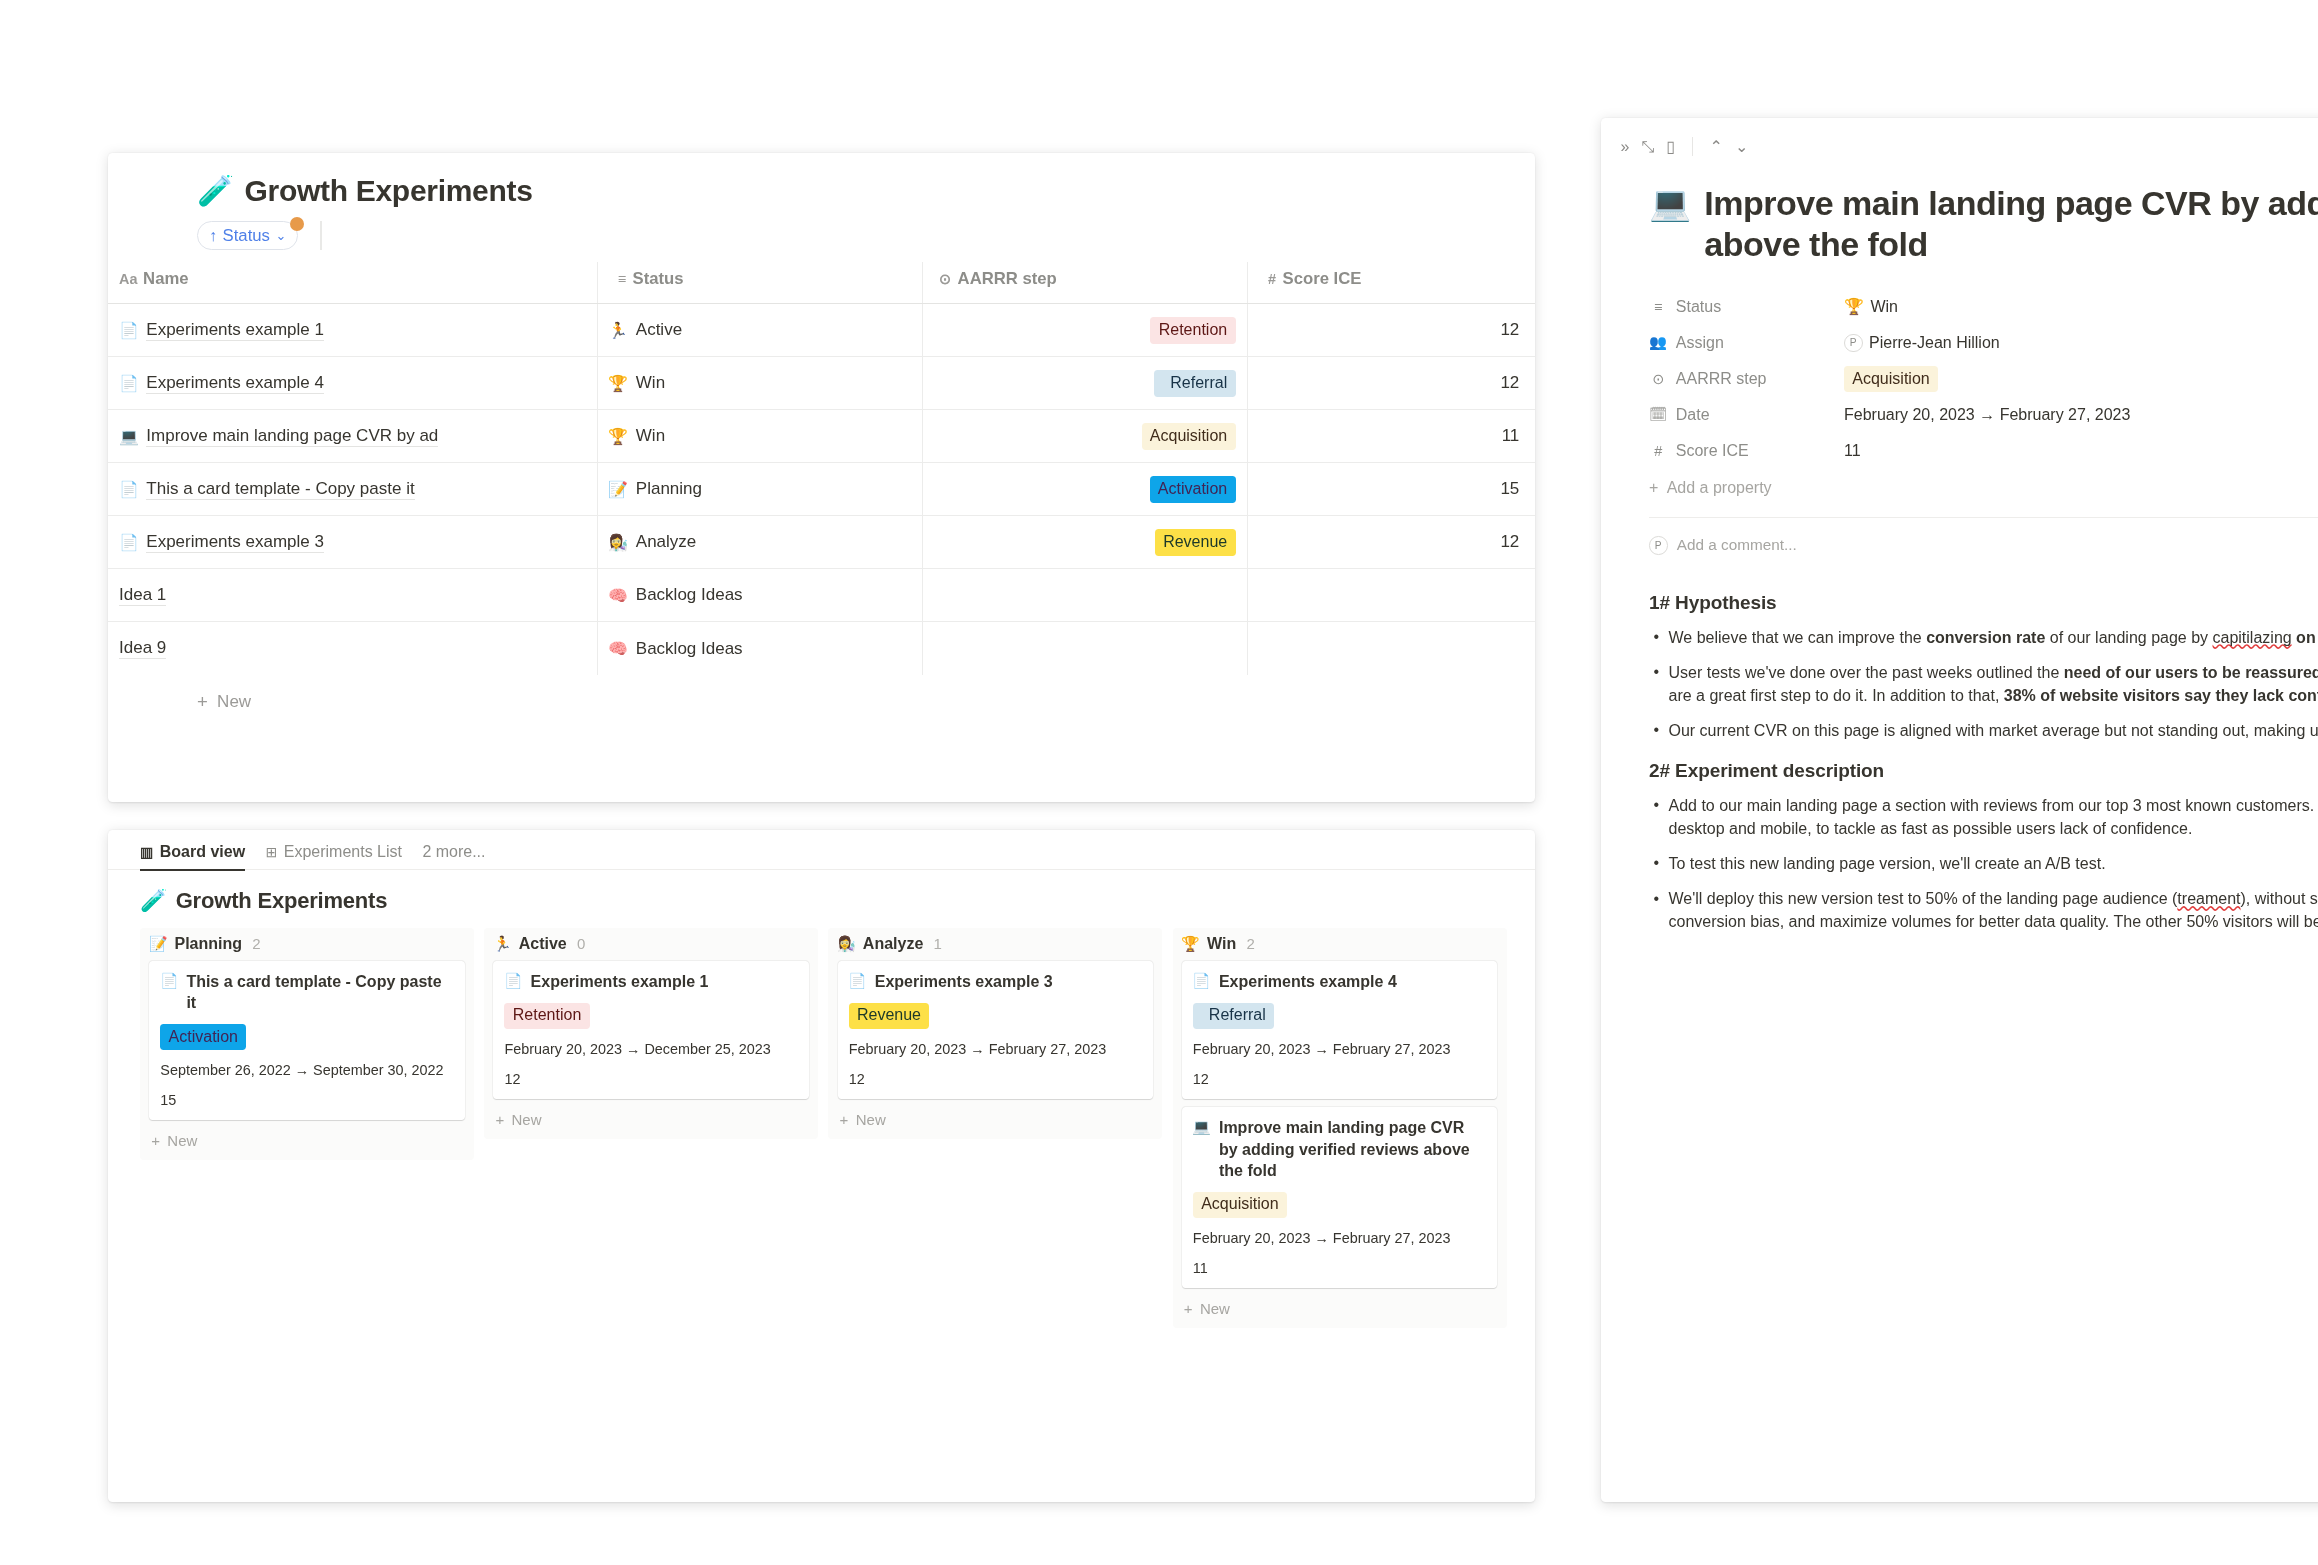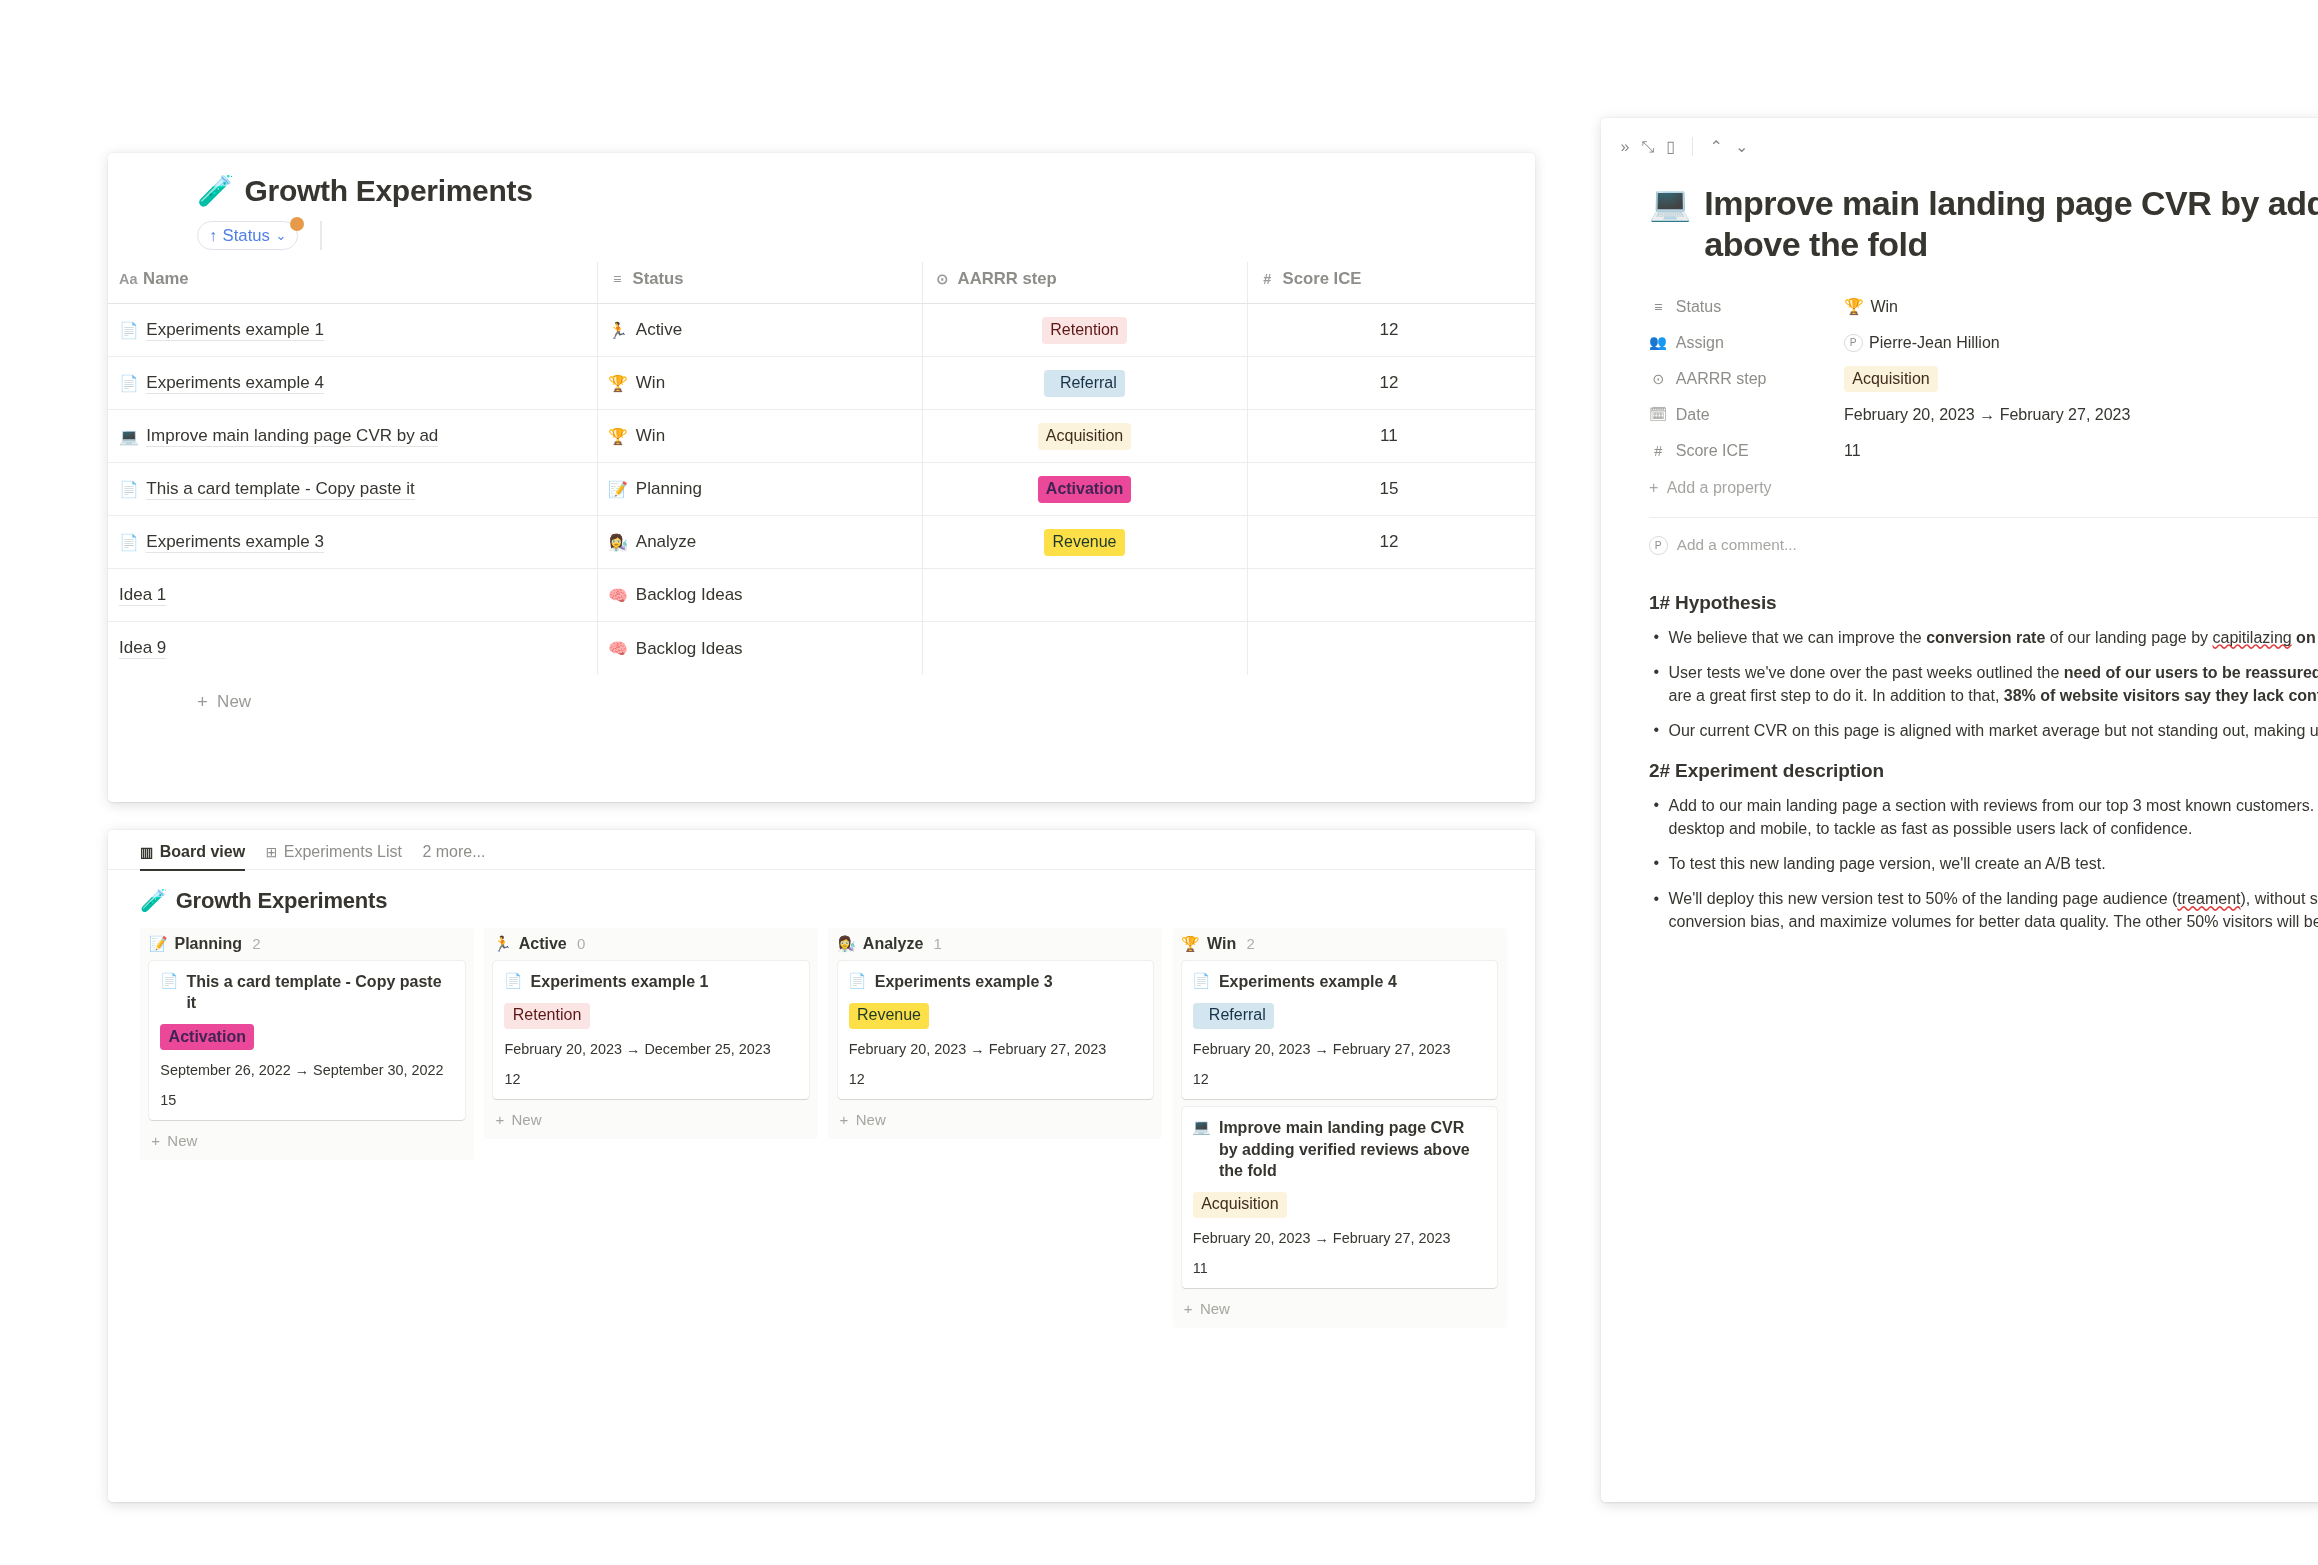--- a/index.html
+++ b/index.html
@@ -52,21 +52,21 @@
 
   table.grid { width: 100%; border-collapse: collapse; table-layout: fixed; }
   table.grid col.c-name  { width: 489px; }
   table.grid col.c-stat  { width: 325px;  }
   table.grid col.c-aarrr { width: 325px;  }
   table.grid col.c-score { width: 289px;  }
 
   table.grid th, table.grid td {
     border-top: 0.9px solid #ececeb;
     border-right: 0.9px solid #ececeb;
-    text-align: center; vertical-align: middle;
+    text-align: right; vertical-align: middle;
   }
   table.grid th:last-child, table.grid td:last-child { border-right: none; }
   table.grid thead th { border-top: none; border-bottom: 0.9px solid #e4e4e2; }
 
   .th-inner { display: flex; align-items: center; gap: 6.5px; padding: 7.4px 0 14px 11px; }
   .th-inner .ic { color: #9b9a97; font-size: 14.4px; width: 17.6px; display: inline-block; }
   .th-inner .lb { color: #8d8d89; font-size: 16.7px; }
 
   td.cell { height: 53px; padding: 0 11px; font-size: 17px; }
   td.cell .cellflex { display: flex; align-items: center; gap: 7.4px; min-width: 0; }
@@ -78,21 +78,21 @@
   td.cell .st-emoji { font-size: 16px; }
   td.score { text-align: right; padding-right: 16.7px; font-size: 17px; }
 
   .tag {
     display: inline-block; padding: 3.7px 8.3px; border-radius: 3.7px;
     font-size: 16px; line-height: 1.18;
   }
   .tag-retention  { background: #fbe4e4; color: #5d1715; }
   .tag-referral   { background: #d3e5ef; color: #183347; padding-left: 16px; }
   .tag-acquisition{ background: #fbf3db; color: #402c1b; }
-  .tag-activation { background: #ec4899; color: #412454; font-weight: bold; }
+  .tag-activation { background: #0ea5e9; color: #412454; }
   .tag-revenue    { background: #fde047; color: #1c3829; }
 
   .newrow { display: flex; align-items: center; gap: 9.3px; padding: 16px 0 0 89px; color: #9b9a97; font-size: 17px; }
   .newrow .plus { font-size: 18.5px; }
 
   
   #board-panel { left: 108px; top: 830px; width: 1427px; height: 672px; }
 
   .view-tabs { display: flex; align-items: flex-end; gap: 20.4px; padding: 13px 0 0 32px;
                border-bottom: 1.4px solid #eeedeb; }

